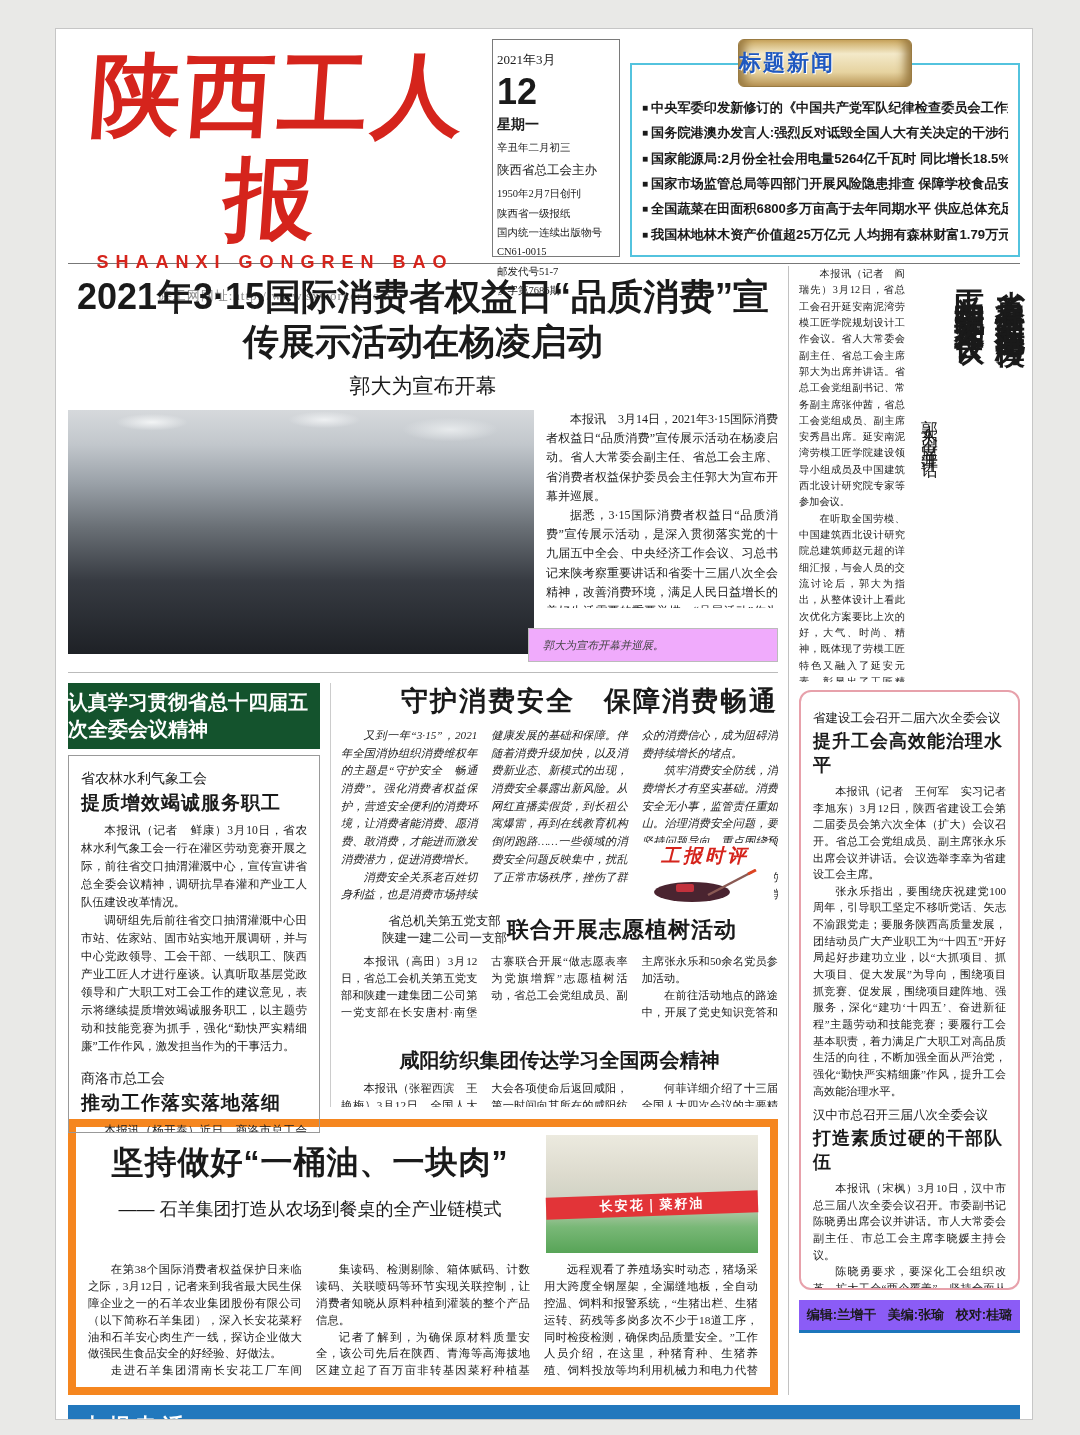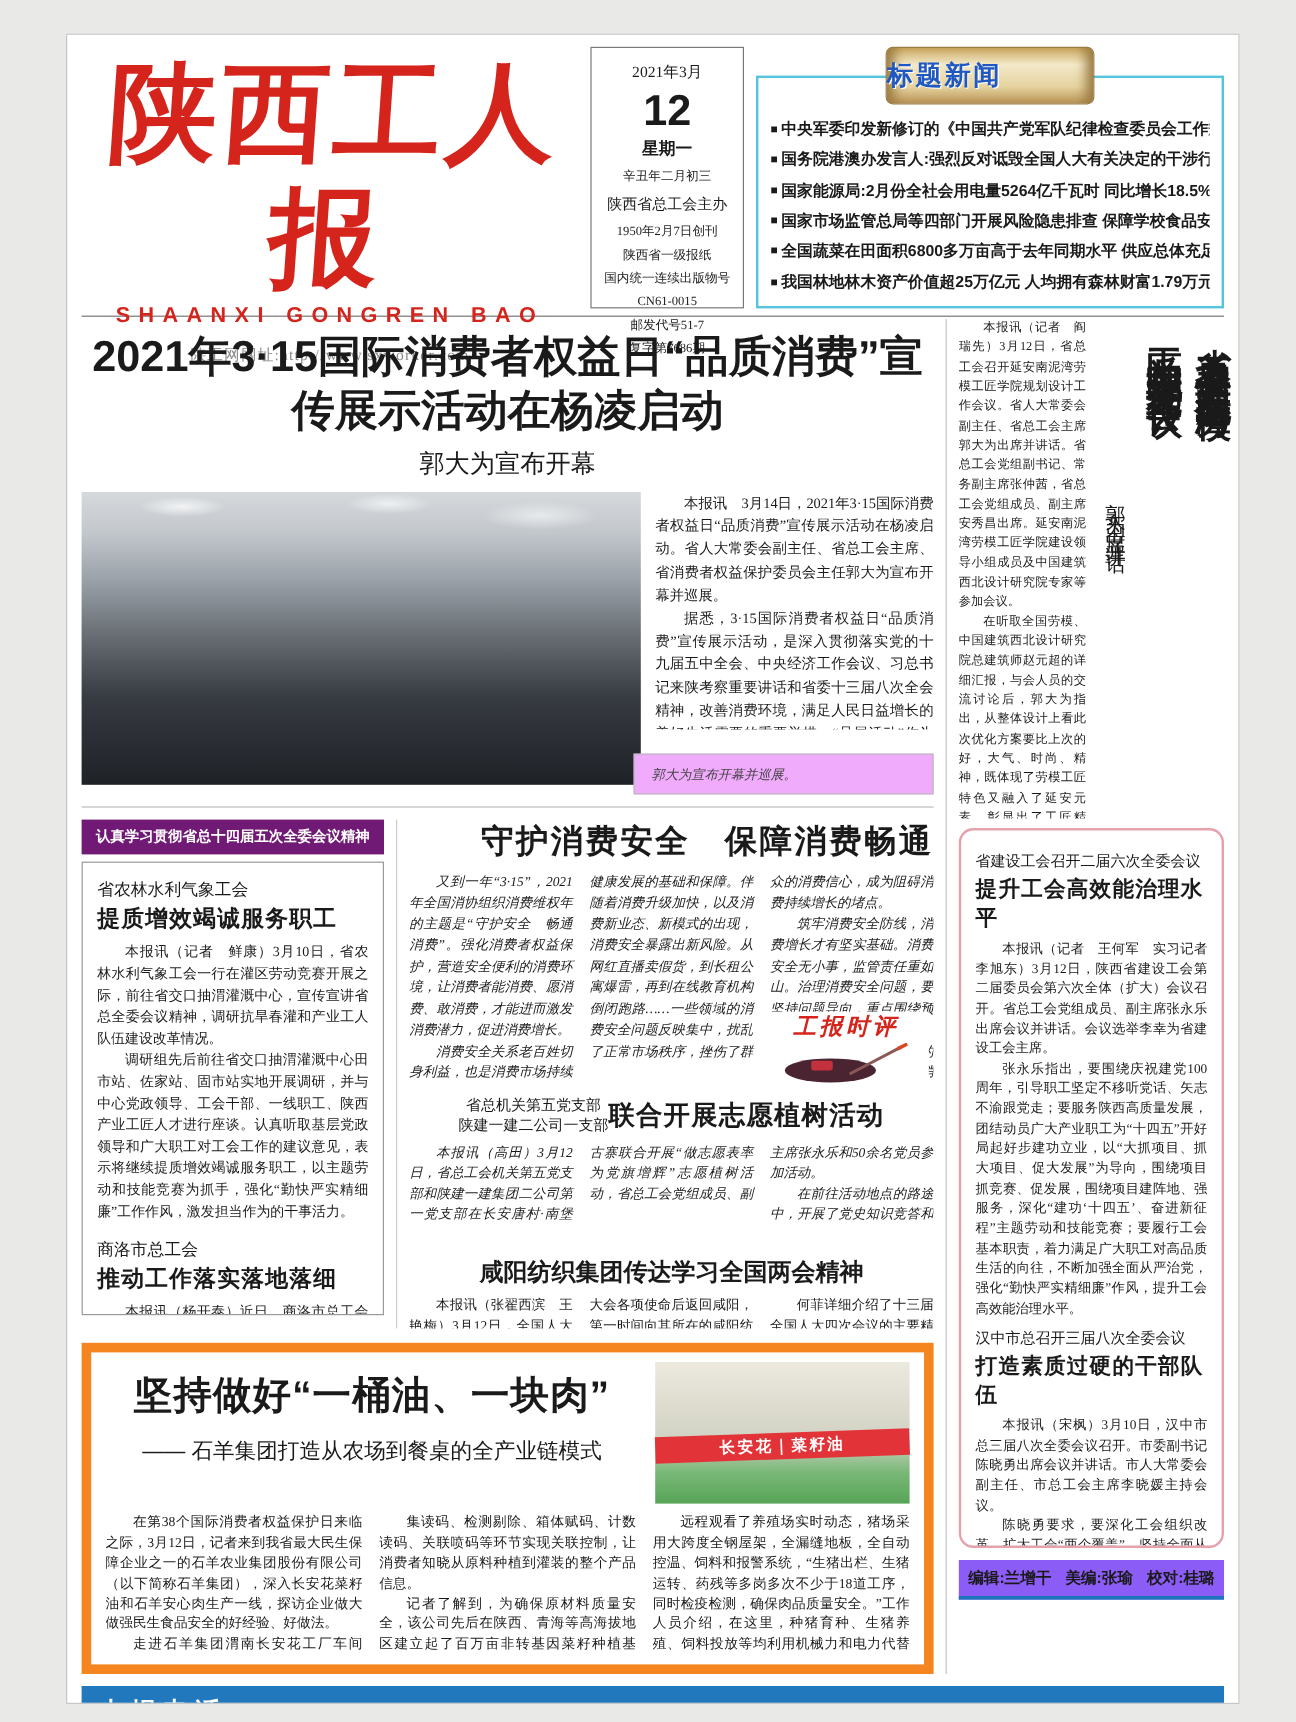--- a/index.html
+++ b/index.html
@@ -7,21 +7,21 @@
     border:1px solid #c6c6c6;box-sizing:border-box;padding:10px 12px;overflow:hidden;
     font-family:"Liberation Serif",serif;color:#1a1a1a;}
   
   .header{display:flex;gap:10px;height:218px;}
   .masthead{flex:1;text-align:center;padding-top:4px;}
   .mast-title{font-size:90px;line-height:1.15;font-weight:bold;color:#d5241c;
     font-family:"DejaVu Serif",serif;transform:skewX(-4deg);letter-spacing:4px;}
   .mast-sub{color:#d5241c;font-weight:bold;font-size:18px;letter-spacing:7px;margin-top:2px;
     font-family:"Liberation Sans",sans-serif;}
   .mast-web{color:#8a8a8a;font-size:13px;margin-top:14px;letter-spacing:1px;}
-  .datebox{width:118px;flex:none;border:1px solid #7a7a7a;padding:8px 4px;text-align:center;
+  .datebox{width:118px;flex:none;border:1px solid #7a7a7a;padding:8px 4px;
     font-size:10.5px;line-height:1.85;}
   .db-month{font-size:13px;}
   .db-day{font-size:36px;font-weight:bold;line-height:1.1;font-family:"Liberation Sans",sans-serif;}
   .db-week{font-size:14px;font-weight:bold;}
   .db-org{font-size:12.5px;font-weight:normal;margin:2px 0;}
   .hn{width:390px;flex:none;position:relative;padding-top:24px;}
   .hn-box{border:2px solid #53c3de;height:100%;box-sizing:border-box;padding:30px 10px 4px;}
   .hn-scroll{position:absolute;top:0;left:50%;transform:translateX(-50%);width:172px;height:46px;
     background:linear-gradient(180deg,#caa75e,#f3e9c9 30%,#e6d3a0 70%,#b89455);
     border:1px solid #9a7b42;border-radius:6px;display:flex;align-items:center;
@@ -47,22 +47,22 @@
       radial-gradient(ellipse 80px 20px at 82% 8%,#e7eaec,transparent 60%),
       linear-gradient(180deg,#d6d9dc 0%,#c2c7cc 14%,#9aa1a8 30%,#6a7076 48%,#373b42 70%,#1e2126 100%);}
   .top-text{flex:1;font-size:12px;line-height:1.6;text-align:justify;height:198px;overflow:hidden;min-width:0;}
   .top-text p{margin:0;text-indent:2em;}
   .caption-box{position:absolute;right:0;bottom:10px;width:250px;height:34px;background:#f0abfc;
     border:1px solid #bbb;display:flex;align-items:center;padding:0 14px;font-size:11px;
     color:#444;font-style:italic;box-sizing:border-box;}
   
   .mid-row{display:flex;gap:10px;margin-top:10px;height:424px;}
   .mid-left{width:252px;flex:none;}
-  .red-banner{background:#701a75;color:#fff;font-family:"Liberation Sans",sans-serif;font-weight:bold;
-    font-size:12px;text-align:center;padding:6px 0;}
+  .red-banner{background:#14532d;color:#fff;font-family:"Liberation Sans",sans-serif;font-weight:bold;
+    font-size:20px;text-align:left;padding:6px 0;}
   .mid-left-box{border:1px solid #999;margin-top:6px;padding:10px 12px;height:378px;
     box-sizing:border-box;overflow:hidden;}
   .kicker{font-size:14px;font-family:"Liberation Sans",sans-serif;margin:4px 0 2px;}
   .art-h{font-size:19px;font-weight:bold;font-family:"Liberation Sans",sans-serif;margin:2px 0 6px;letter-spacing:1px;}
   .art-body{font-size:11.6px;line-height:1.55;text-align:justify;}
   .art-body p{margin:0;text-indent:2em;}
   .art2{margin-top:14px;}
   .mid-center{flex:1;border-left:1px solid #ccc;padding-left:10px;overflow:hidden;min-width:0;}
   .editorial{position:relative;}
   .ed-h{font-size:27px;text-align:right;font-weight:bold;font-family:"DejaVu Serif",serif;
@@ -72,21 +72,21 @@
   .ed-cols p{margin:0;text-indent:2em;}
   .stamp{position:absolute;right:4px;bottom:0;width:138px;height:62px;background:#fff;text-align:center;}
   .stamp-text{color:#d5241c;font-size:19px;font-weight:bold;font-style:italic;letter-spacing:3px;
     font-family:"DejaVu Serif",serif;}
   .tree{margin-top:8px;}
   .tree-head{display:flex;align-items:center;justify-content:center;gap:0;}
   .tree-kicker{font-size:12.5px;font-family:"Liberation Sans",sans-serif;text-align:center;line-height:1.35;}
   .tree-h{font-size:22px;font-weight:bold;font-family:"Liberation Sans",sans-serif;letter-spacing:1px;}
   .cols3{column-count:3;column-gap:14px;font-size:11.2px;line-height:1.52;text-align:justify;margin-top:6px;}
   .cols3 p{margin:0;text-indent:2em;}
-  .tree .cols3{height:84px;overflow:hidden;font-style:italic;}
+  .tree .cols3{height:84px;overflow:hidden;}
   .xy{margin-top:10px;}
   .xy-h{font-size:20px;font-weight:bold;text-align:center;font-family:"Liberation Sans",sans-serif;margin:0 0 4px;}
   .xy .cols3{height:70px;overflow:hidden;}
   
   .feature{border:8px solid #f5861f;margin-top:12px;padding:8px 12px;height:276px;
     box-sizing:border-box;overflow:hidden;}
   .feature-top{display:flex;gap:14px;}
   .feature-heads{flex:1;padding-top:6px;min-width:0;}
   .f-h1{font-size:32px;font-weight:bold;text-align:center;font-family:"Liberation Sans",sans-serif;
     margin:0;letter-spacing:1px;}

